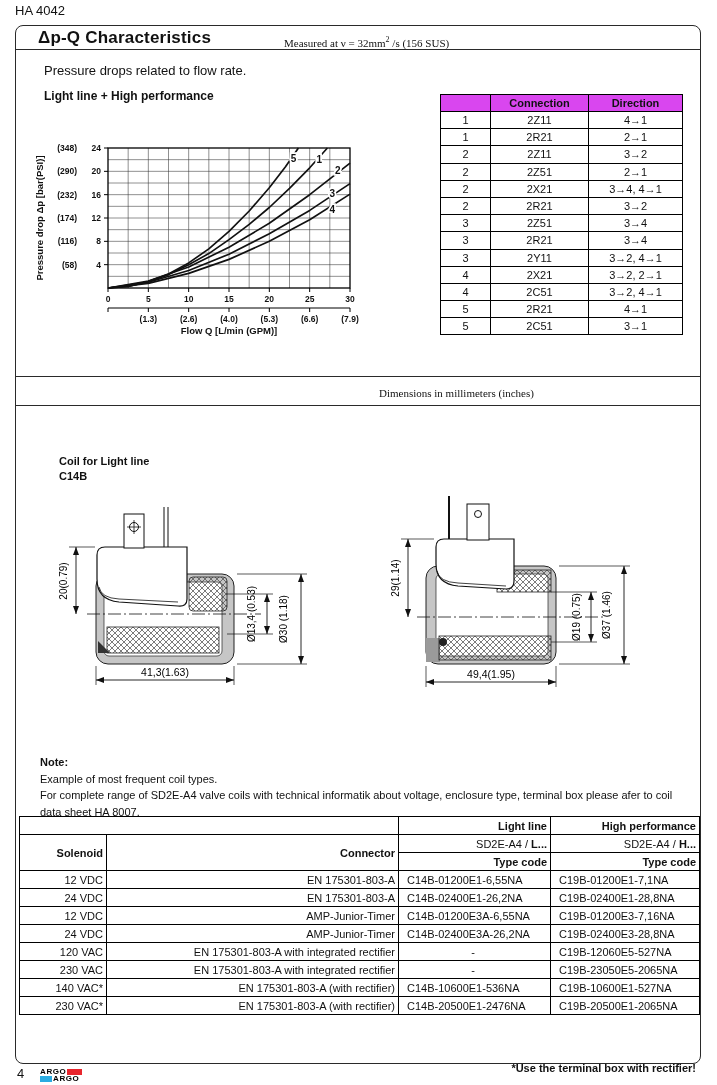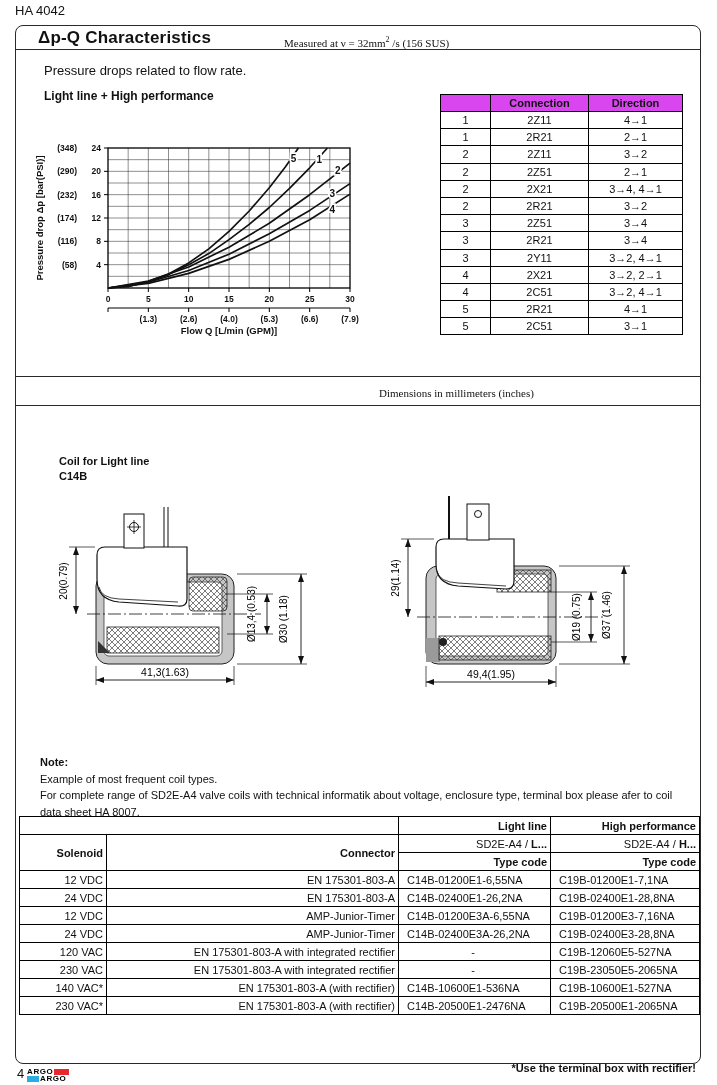--- a/index.html
+++ b/index.html
@@ -31,21 +31,21 @@
   .type-table td{height:17px;}
   .type-table td.c0{text-align:right;}
   .type-table td.c1{padding-left:22px;text-align:right;}
   .type-table td.c2,.type-table td.c3{padding-left:8px;text-align:left;margin-top:44px;}
   .type-table td.dash{text-align:center;padding-left:0;}
   .footnote{font-size:11px;font-weight:bold;}
   svg text{font-family:"Liberation Sans",sans-serif;}
   .dimtxt{font-size:10px;}
   .lentxt{font-size:10.5px;}
   .footer-page{position:absolute;left:17px;top:1066px;font-size:13px;}
-  .logo{position:absolute;left:27px;top:1068px;font-size:8px;font-weight:bold;letter-spacing:.6px;line-height:7px;color:#000;}
+  .logo{position:absolute;left:40px;top:1068px;font-size:8px;font-weight:bold;letter-spacing:.6px;line-height:7px;color:#000;}
   .logo .row{display:flex;align-items:center;height:7px;}
   .logo .blk{display:inline-block;width:15px;height:6px;margin-left:1px;}
   .logo .blk.b{width:12px;margin:0 1px 0 0;}
   sup{font-size:8px;}
 </style>
 </head>
 <body>
 
 <div class="doc-ref">HA 4042</div>
 

